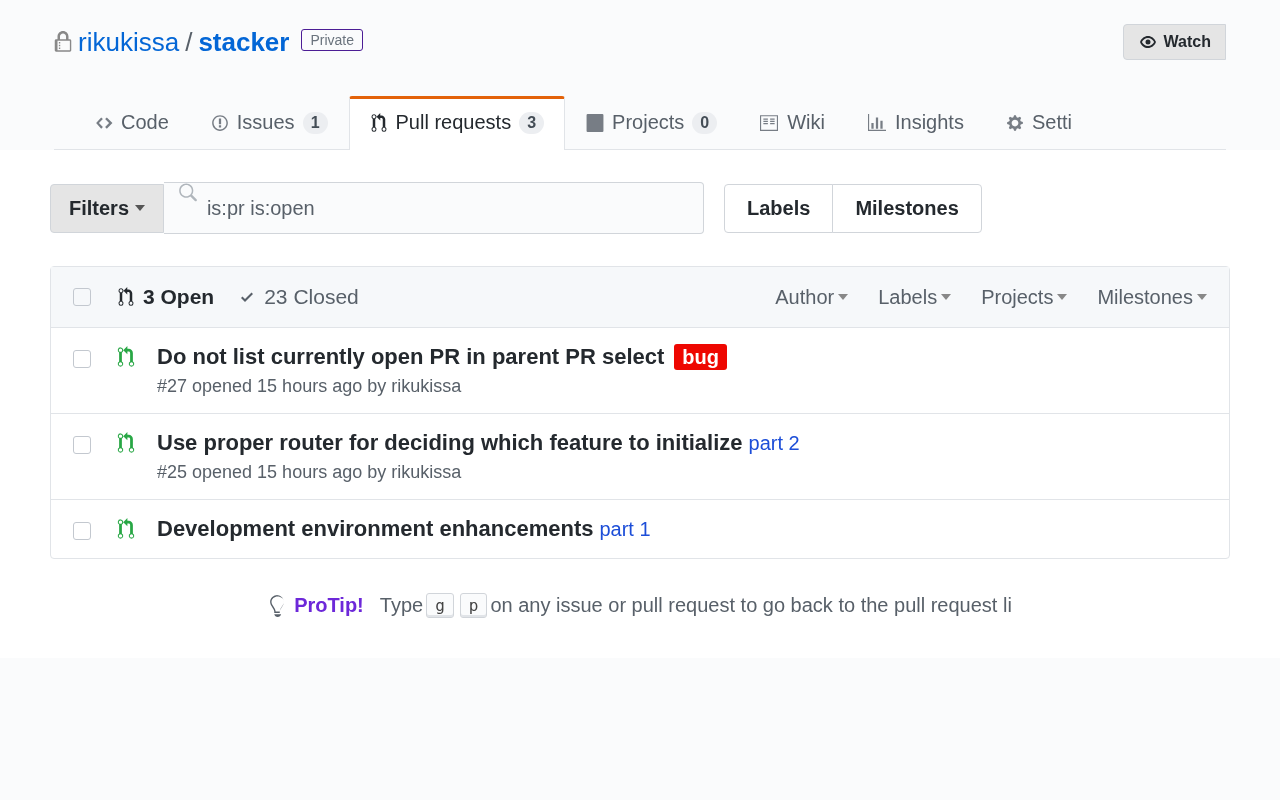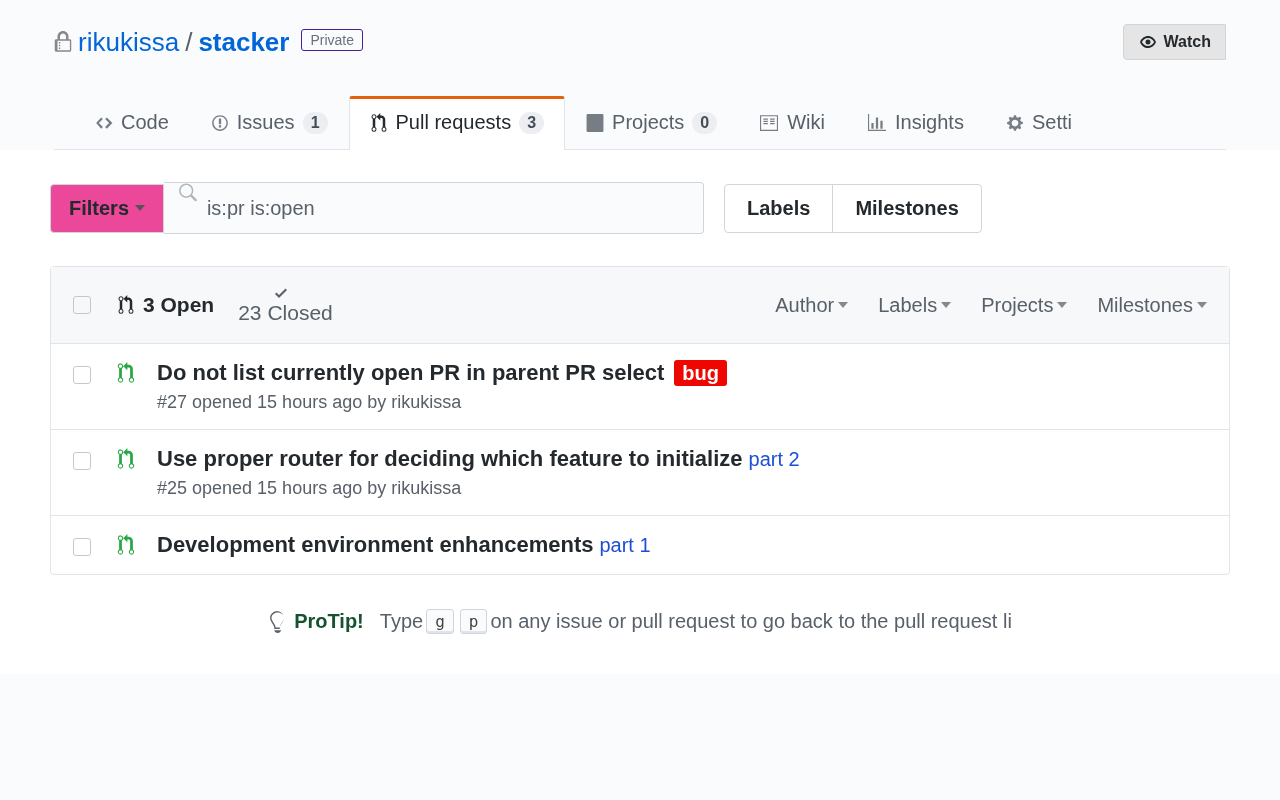--- a/index.html
+++ b/index.html
@@ -90,21 +90,21 @@
   border-radius: 20px;
   text-align: center;
   margin-left: 8px;
 }
 
 .content { background: #fff; padding: 32px 50px 40px; }
 
 .filter-row { display: flex; align-items: center; gap: 0; }
 .filters-btn {
   display: inline-flex; align-items: center;
-  background: #ec4899;
+  background: #e5e5e5;
   border: 1px solid #d1d5da;
   border-radius: 4px 0 0 4px;
   padding: 12px 18px;
   font-size: 20px;
   font-weight: 600;
   color: #24292e;
   cursor: pointer;
 }
 .caret-down { width:0; height:0; border-left:5px solid transparent; border-right:5px solid transparent; border-top:6px solid #555; margin-left:6px; display:inline-block; }
 .search-wrap {
@@ -148,21 +148,21 @@
   border-bottom: 1px solid #e1e4e8;
 }
 .checkbox {
   width: 18px; height: 18px;
   border: 1.5px solid #c3c8cf; border-radius: 3px;
   cursor: pointer; flex: 0 0 auto;
 }
 .state-tabs { display:flex; align-items:center; margin-left: 26px; font-size: 21px; }
 .state-tabs .open { font-weight: 600; color:#24292e; display:flex; align-items:center; }
 .state-tabs .open svg { margin-right:8px; fill:#24292e;}
-.state-tabs .closed { margin-left: 24px; color:#586069; display:flex; align-items:center; cursor:pointer;flex-direction:column;}
+.state-tabs .closed { margin-left: 24px; color:#586069; display:flex; align-items:center; cursor:pointer;}
 .state-tabs .closed svg { margin-right:8px; fill:#586069;}
 .filter-menus { margin-left:auto; display:flex; font-size:20px; color:#586069; gap: 30px; }
 .filter-menus .menu { cursor:pointer; display:flex; align-items:center; }
 .filter-menus .menu .caret-down { border-top-color:#888; margin-left:4px;}
 
 .issue-row {
   display:flex; padding: 16px 22px; border-bottom: 1px solid #e1e4e8;
 }
 .issue-row:last-child { border-bottom: 0;}
 .issue-row .checkbox { margin-top: 6px; }
@@ -173,21 +173,21 @@
   background:#ee0701; color:#fff; font-size:20px; font-weight:600;
   padding:2px 8px; border-radius:3px; margin-left:10px;
 }
 .part-link { color:#1d4ed8; font-size:20px; font-weight:400; margin-left:6px; cursor:pointer;}
 .issue-meta { font-size:18px; color:#586069; margin-top:6px; }
 
 .protip {
   text-align:center; padding-top: 34px; font-size: 20px; color:#586069;
   display:flex; align-items:center; justify-content:center;
 }
-.protip strong { color:#14532d; margin-right:16px;}
+.protip strong { color:#6d28d9; margin-right:16px;}
 .protip svg { fill:#586069; margin-right:8px;}
 .kbd {
   display:inline-block; padding:2px 8px; border:1px solid #d1d5da;
   border-radius:3px; font-family: SFMono-Regular, Consolas, monospace;
   font-size:16px; color:#444; background:#fafbfc; margin:0 3px;
   box-shadow: inset 0 -2px 0 #e1e4e8;
 }
 </style>
 </head>
 <body>

